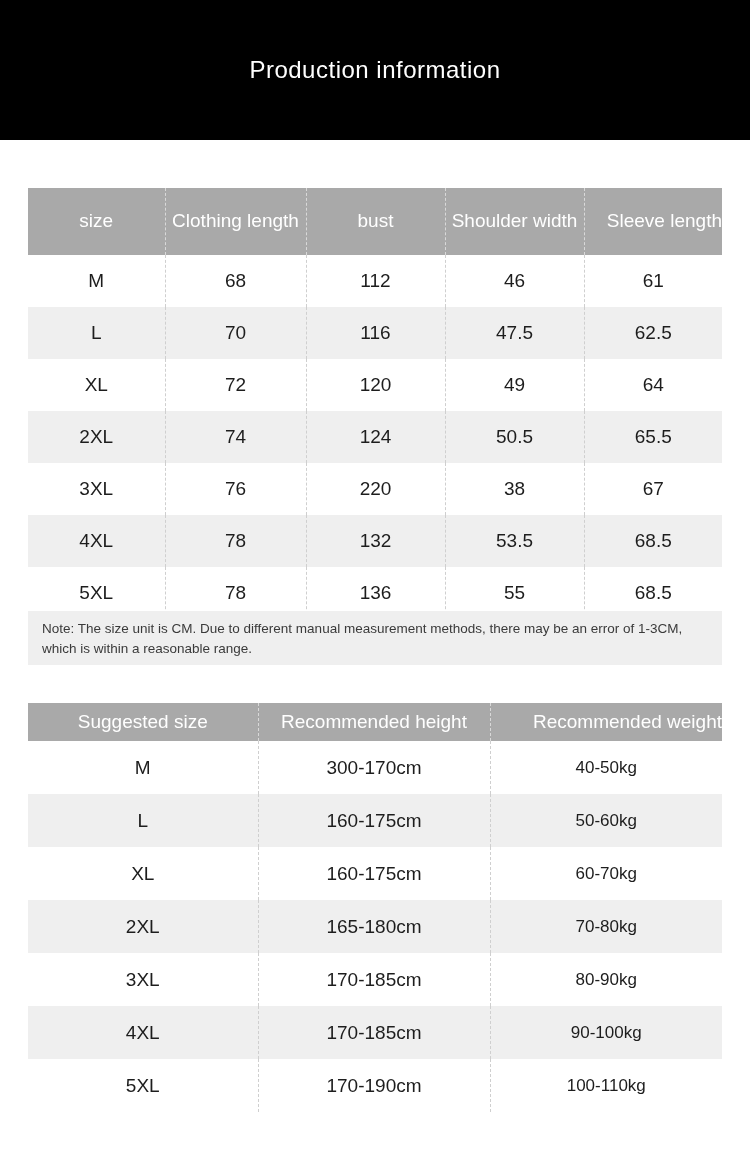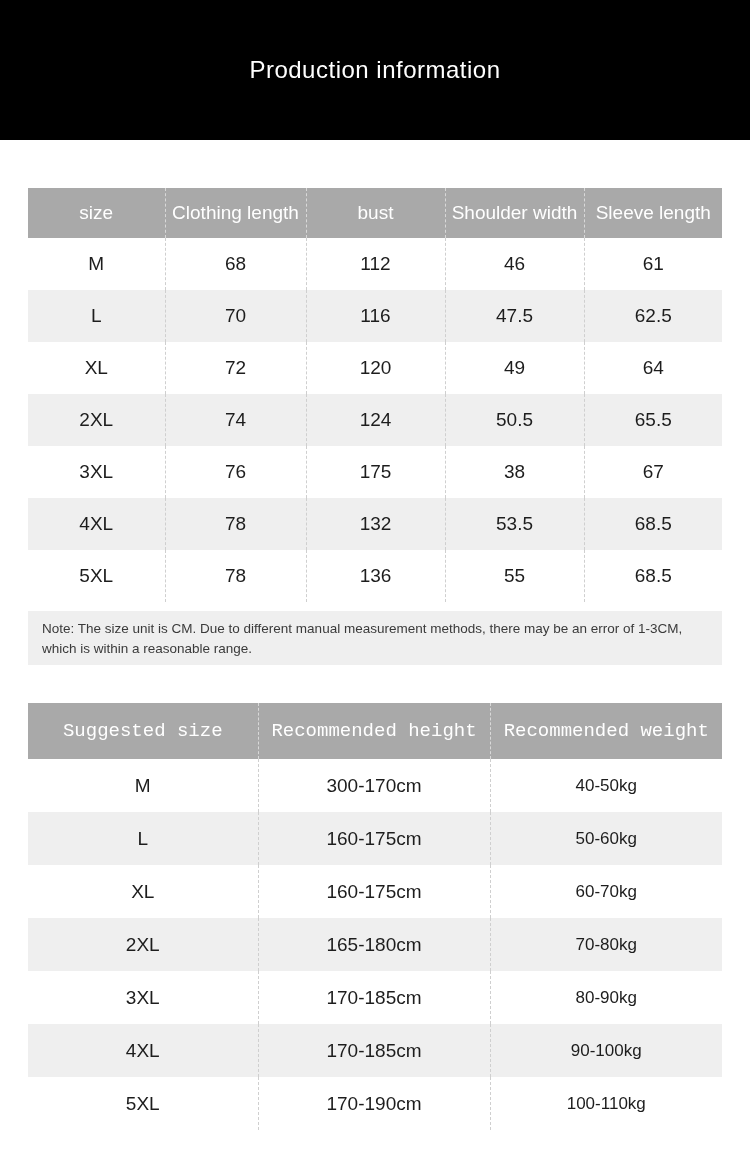--- a/index.html
+++ b/index.html
@@ -50,27 +50,28 @@
   .size-table th {
     padding: 0;
     margin: 0;
     text-align: center;
     vertical-align: middle;
     font-weight: 400;
   }
   .size-table thead th {
     background: #a9a9a9;
     color: #ffffff;
-    height: 50px;
+    height: 67px;
     font-size: 19px;
     line-height: 1.1;
     border-right: 1px dashed #d9d9d9;
   }
   .size-table thead th:last-child {
     border-right: none;
+    text-align: right;
   }
   .size-table tbody td {
     height: 52px;
     font-size: 19px;
     color: #1d1d1d;
     border-right: 1px dashed #cfcfcf;
     background: #ffffff;
   }
   .size-table tbody td:last-child {
     border-right: none;
@@ -103,21 +104,21 @@
     line-height: 1.45;
     color: #3a3a3a;
     text-align: left;
   }
 
   
   #table-recommend { top: 703px; }
   #table-recommend col.c-sugg   { width: 230px; }
   #table-recommend col.c-height { width: 232px; }
   #table-recommend col.c-weight { width: 232px; }
-  #table-recommend thead th { height: 56px; font-family: Liberation Mono, monospace; }
+  #table-recommend thead th { height: 38px; }
   #table-recommend tbody td { height: 53px; font-size: 19px; }
   #table-recommend tbody td.weight-cell { font-size: 17px; }
 </style>
 </head>
 <body>
 
 <div class="banner">
   <div class="banner-title">Production information</div>
 </div>
 
@@ -163,21 +164,21 @@
       <tr>
         <td>2XL</td>
         <td>74</td>
         <td>124</td>
         <td>50.5</td>
         <td>65.5</td>
       </tr>
       <tr>
         <td>3XL</td>
         <td>76</td>
-        <td>175</td>
+        <td>220</td>
         <td>38</td>
         <td>67</td>
       </tr>
       <tr>
         <td>4XL</td>
         <td>78</td>
         <td>132</td>
         <td>53.5</td>
         <td>68.5</td>
       </tr>

